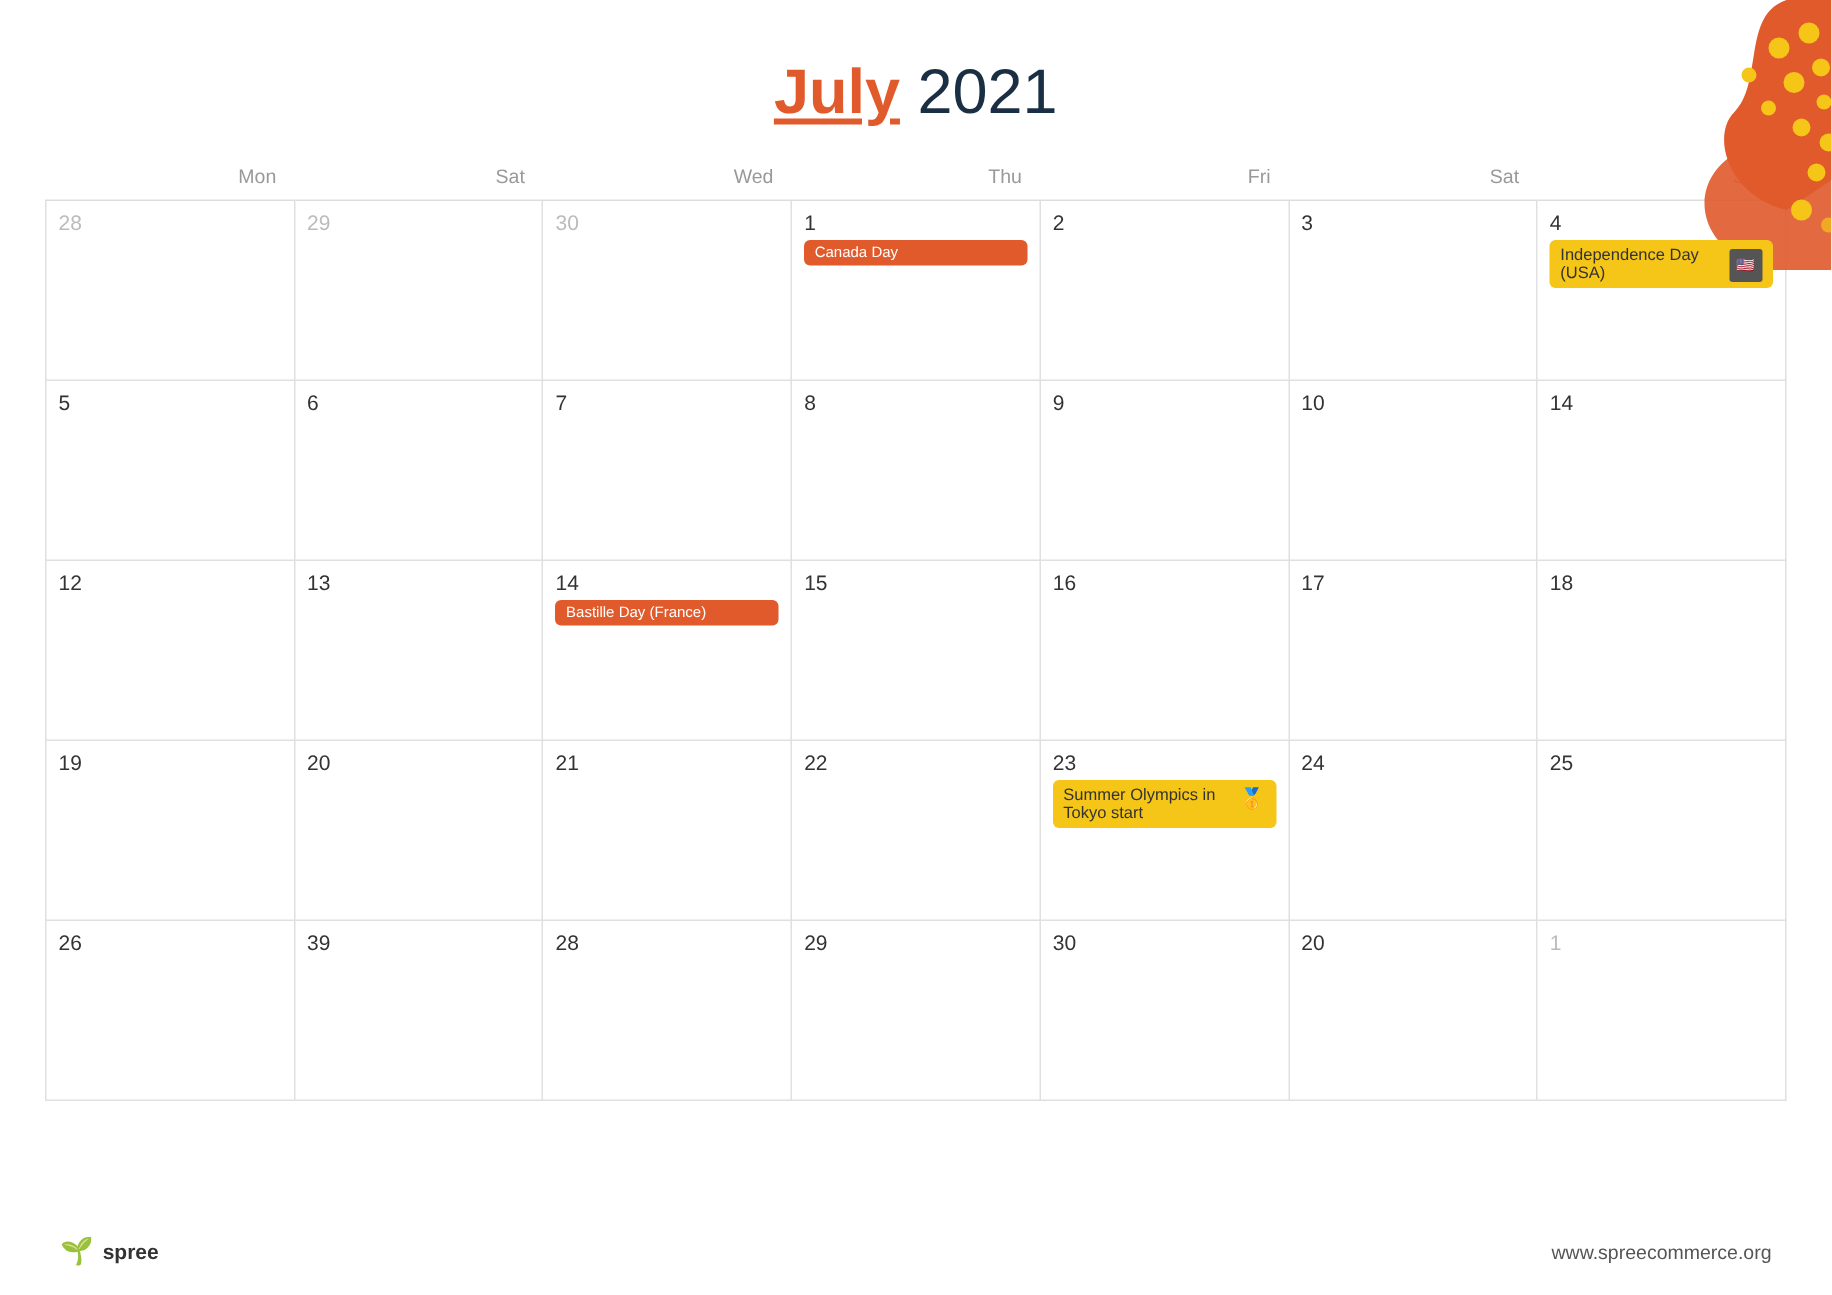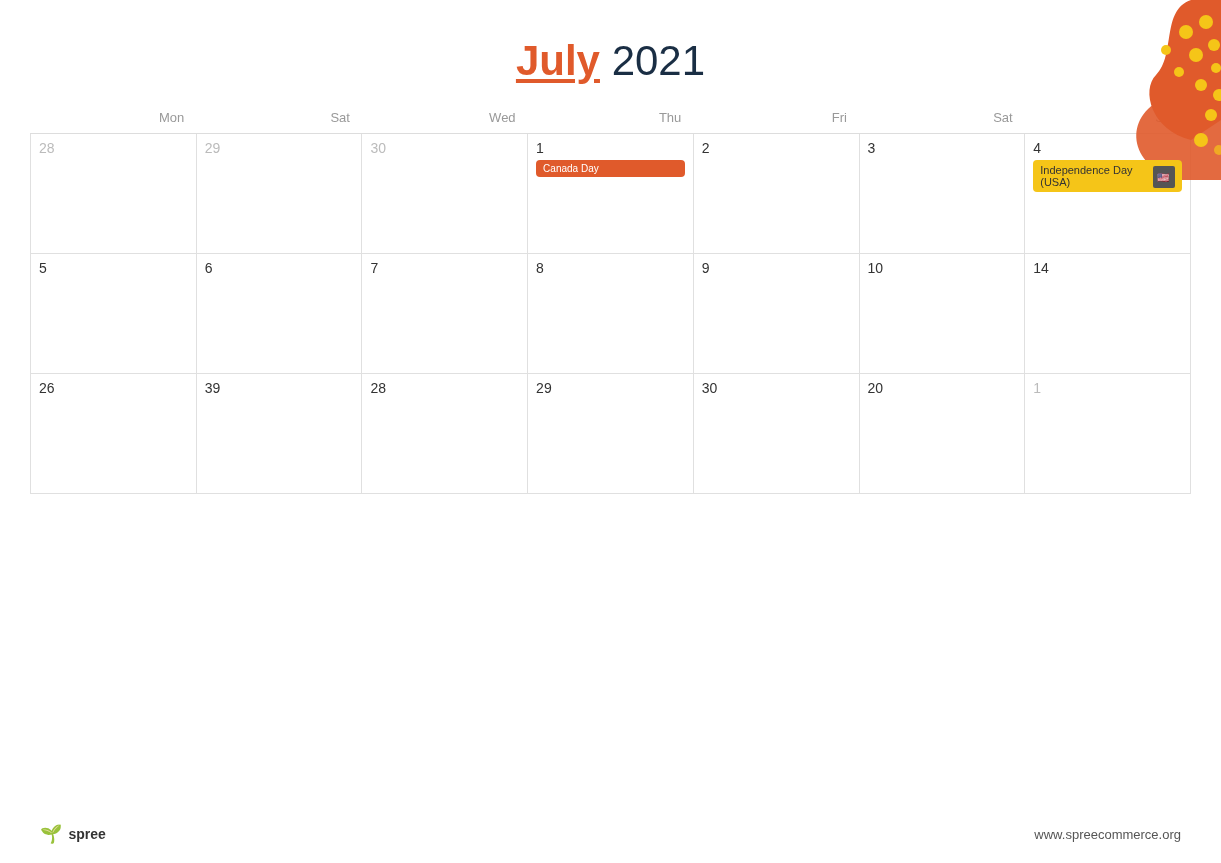--- a/index.html
+++ b/index.html
@@ -273,20 +273,71 @@
           </td>
           <td class="cal-cell">
             <div class="cell-date">10</div>
           </td>
           <td class="cal-cell">
             <div class="cell-date">14</div>
           </td>
         </tr>
         <tr>
           <td class="cal-cell">
+            <div class="cell-date">12</div>
+          </td>
+          <td class="cal-cell">
+            <div class="cell-date">13</div>
+          </td>
+          <td class="cal-cell">
+            <div class="cell-date">14</div>
+            <div class="event-pill orange">Bastille Day (France)</div>
+          </td>
+          <td class="cal-cell">
+            <div class="cell-date">15</div>
+          </td>
+          <td class="cal-cell">
+            <div class="cell-date">16</div>
+          </td>
+          <td class="cal-cell">
+            <div class="cell-date">17</div>
+          </td>
+          <td class="cal-cell">
+            <div class="cell-date">18</div>
+          </td>
+        </tr>
+        <tr>
+          <td class="cal-cell">
+            <div class="cell-date">19</div>
+          </td>
+          <td class="cal-cell">
+            <div class="cell-date">20</div>
+          </td>
+          <td class="cal-cell">
+            <div class="cell-date">21</div>
+          </td>
+          <td class="cal-cell">
+            <div class="cell-date">22</div>
+          </td>
+          <td class="cal-cell">
+            <div class="cell-date">23</div>
+            <div class="event-pill-olympics">
+              <span>Summer Olympics in Tokyo start</span>
+              <span class="olympics-medal">🥇</span>
+            </div>
+          </td>
+          <td class="cal-cell">
+            <div class="cell-date">24</div>
+          </td>
+          <td class="cal-cell">
+            <div class="cell-date">25</div>
+          </td>
+        </tr>
+        <tr>
+          <td class="cal-cell">
             <div class="cell-date">26</div>
           </td>
           <td class="cal-cell">
             <div class="cell-date">39</div>
           </td>
           <td class="cal-cell">
             <div class="cell-date">28</div>
           </td>
           <td class="cal-cell">
             <div class="cell-date">29</div>

